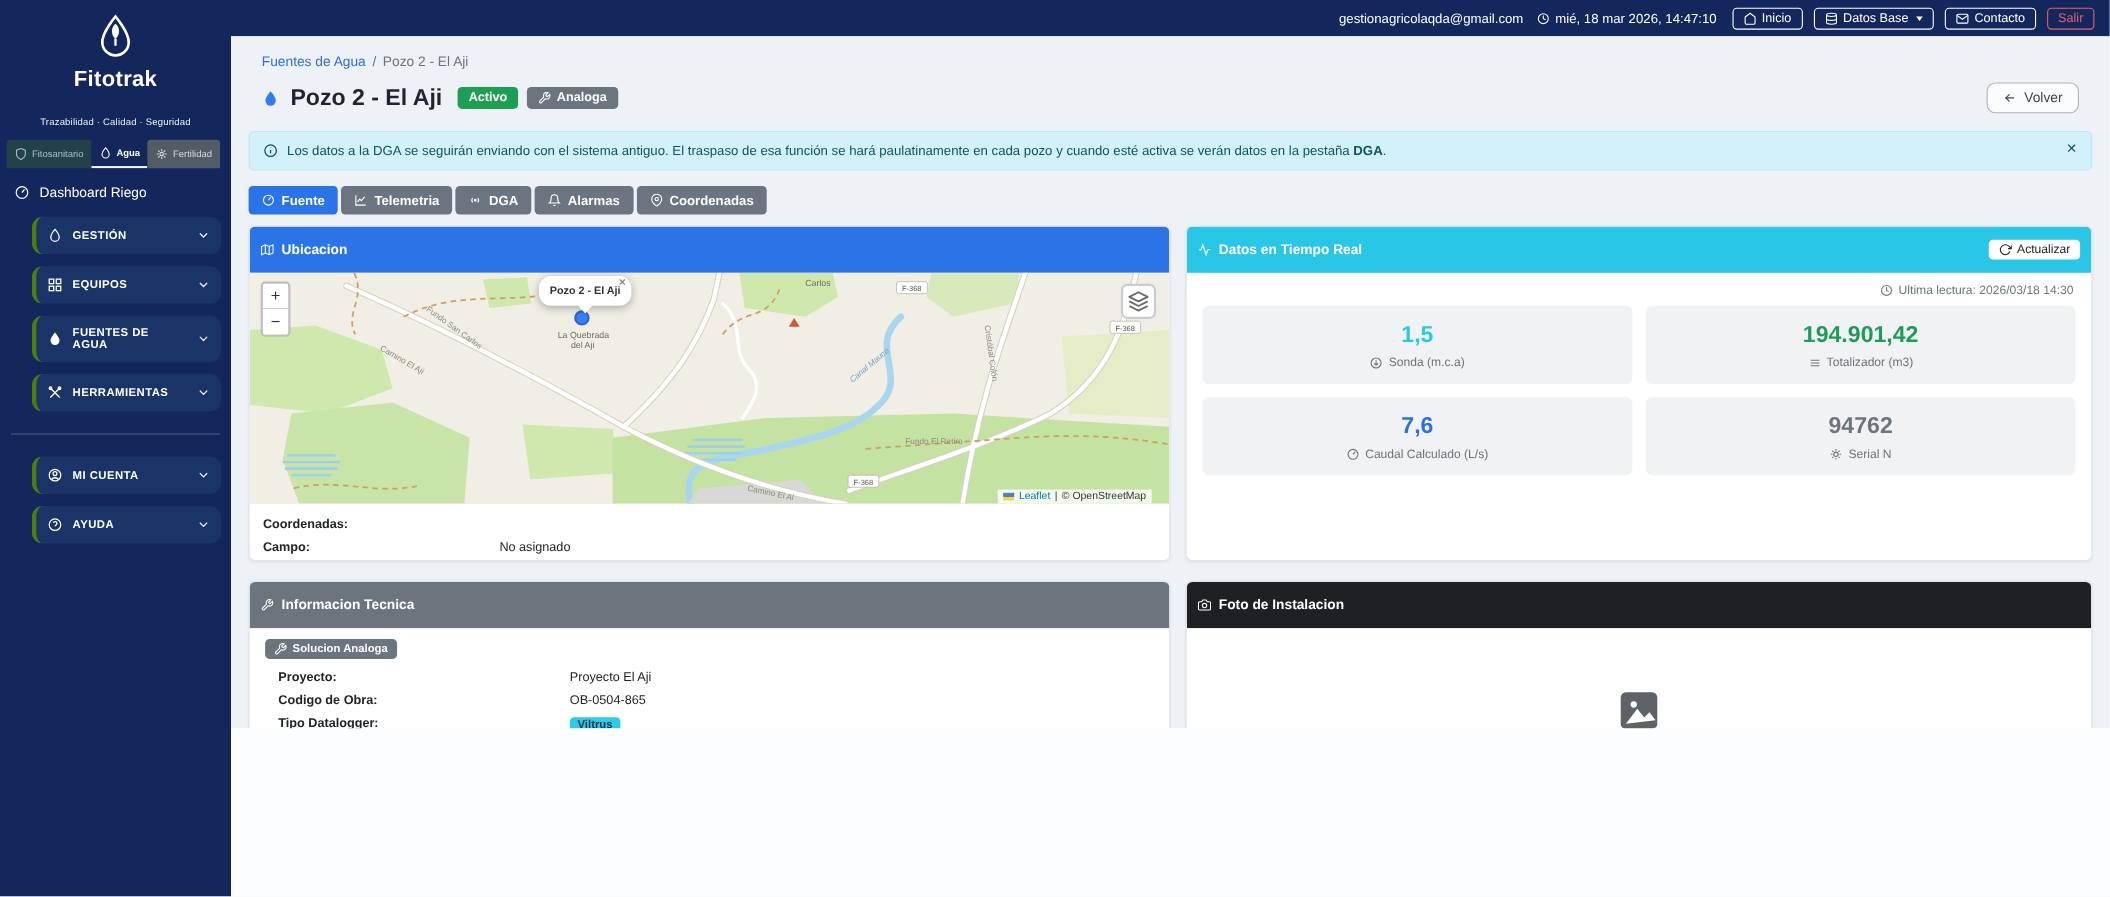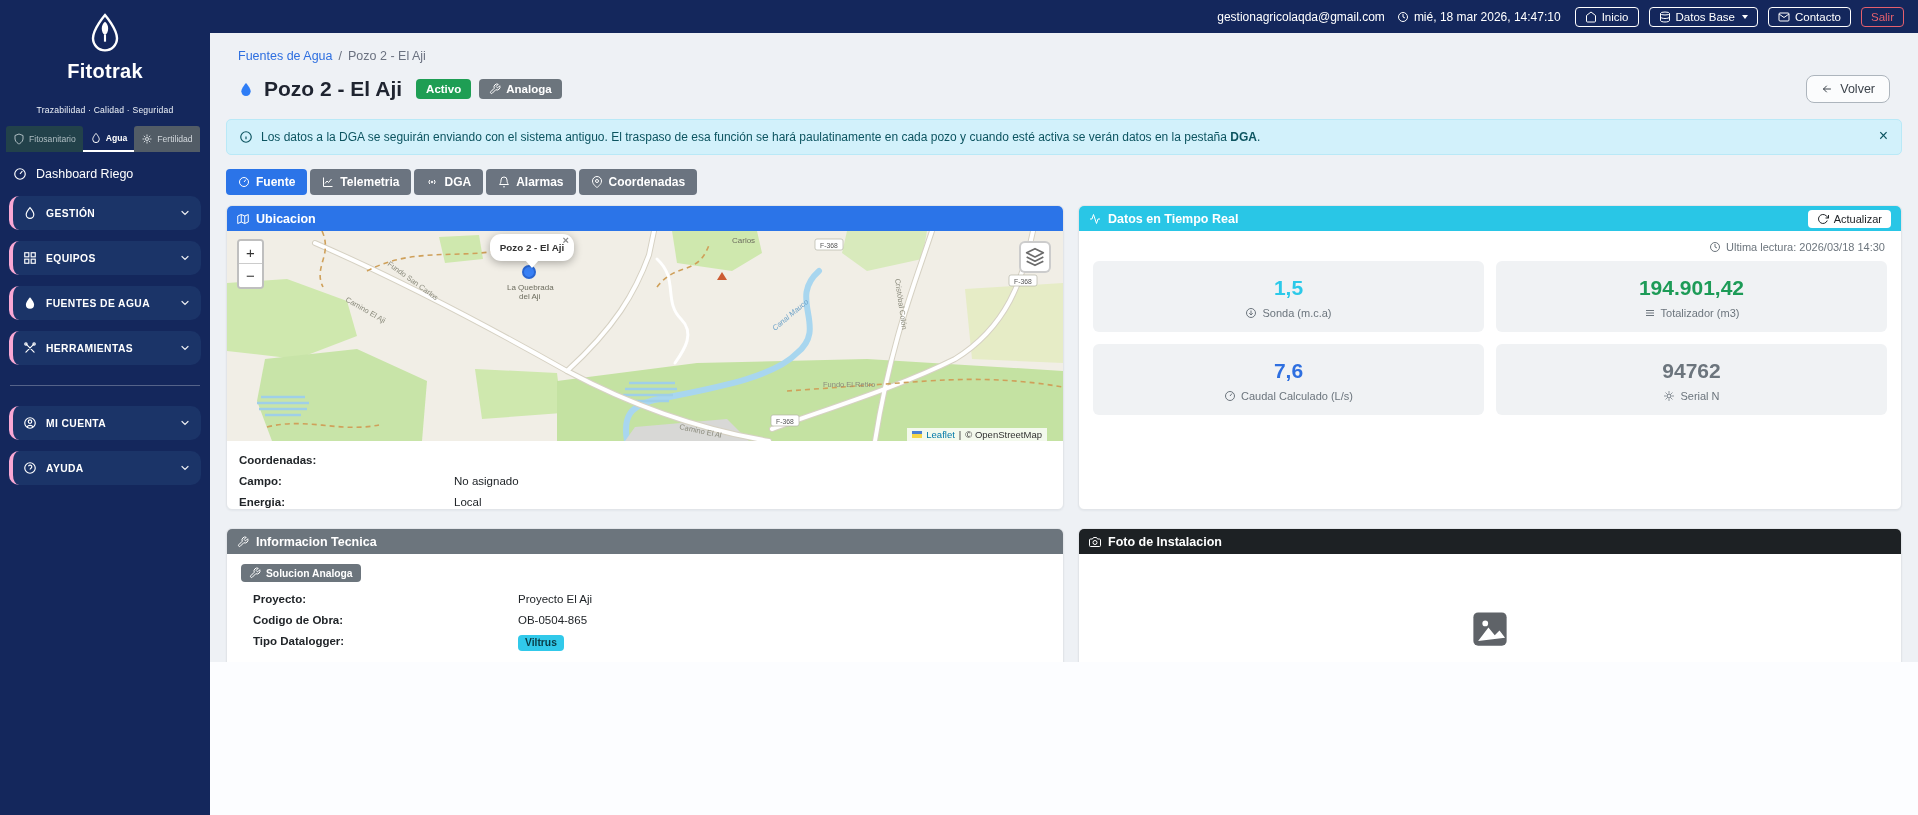--- a/index.html
+++ b/index.html
@@ -13,21 +13,21 @@
   .side-logo { text-align: center; padding-top: 12px; }
   .brand { font-size: 20px; font-weight: 600; margin-top: 2px; letter-spacing: .3px; }
   .tagline { font-size: 8.6px; text-align: center; margin-top: 22px; color: #eef2f8; letter-spacing: .2px; }
   .module-tabs { display: flex; margin-top: 11px; padding-left: 6px; align-items: stretch; }
   .module-tab { display: flex; align-items: center; gap: 4px; font-size: 8.6px; padding: 6px 7px; border-radius: 3px 3px 0 0; color: #aebdc2; }
   .module-tab.fit { background: #22414a; }
   .module-tab.fer { background: #525c66; color: #d3d8dd; }
   .module-tab.active { background: transparent; color: #fff; font-weight: bold; border-bottom: 2px solid #fff; }
   .dash-link { display: flex; align-items: center; gap: 9px; font-size: 12.5px; padding: 15px 13px 13px; }
   .menu { display: flex; flex-direction: column; gap: 11px; padding: 2px 9px 0; }
-  .menu-item { background: #1b3468; border-left: 4px solid #f9a8d4; border-radius: 10px; padding: 10px 10px; display: flex; align-items: center; gap: 9px; font-size: 10.3px; font-weight: bold; letter-spacing: .4px; cursor: pointer; }
+  .menu-item { background: #1b3468; border-left: 4px solid #4d7c0f; border-radius: 10px; padding: 10px 10px; display: flex; align-items: center; gap: 9px; font-size: 10.3px; font-weight: bold; letter-spacing: .4px; cursor: pointer; margin-left: 20px; }
   .menu-item .chev { margin-left: auto; opacity: .9; }
   .side-divider { border-top: 1px solid rgba(255,255,255,.28); margin: 20px 10px 18px; }
   .ic { width: 14px; height: 14px; flex-shrink: 0; }
   .ic12 { width: 12px; height: 12px; flex-shrink: 0; }
 
   
   .main { flex: 1; display: flex; flex-direction: column; background: #fcfdff; min-width: 0; }
   .topbar { height: 33px; background: #14275c; color: #fff; display: flex; align-items: center; justify-content: flex-end; gap: 10px; padding-right: 14px; font-size: 12px; flex-shrink: 0; }
   .topbar .email { margin-right: 2px; }
   .top-date { display: flex; align-items: center; gap: 5px; margin-right: 4px; }
@@ -53,21 +53,21 @@
   .banner { position: relative; margin: 16px 0 14px; background: #d2f1fb; border: 1px solid #b9e9f7; color: #0c5460; border-radius: 5px; padding: 10px 40px 10px 12px; font-size: 12px; display: flex; align-items: center; gap: 8px; }
   .banner b { font-weight: bold; }
   .banner .close-x { position: absolute; right: 13px; top: 8px; font-size: 16px; line-height: 1; color: #0c5460; cursor: pointer; background: none; border: none; }
 
   .tabs { display: flex; gap: 3px; margin: 0 0 10px; }
   .tab { display: flex; align-items: center; gap: 6px; padding: 6px 12px; border-radius: 4px; font-size: 12px; font-weight: 600; color: #fff; background: #6b7480; cursor: pointer; }
 
   .cards-row { display: grid; grid-template-columns: 838px 824px; column-gap: 14px; }
   .cards-row + .cards-row { margin-top: 18px; }
   .card { background: #fff; border: 1px solid #e2e5e9; border-radius: 6px; overflow: hidden; box-shadow: 0 1px 2px rgba(20,30,60,.05); }
-  .card-h { height: 25px; display: flex; align-items: center; gap: 7px; padding: 0 10px; color: #fff; font-size: 12.5px; font-weight: bold; }
+  .card-h { height: 42px; display: flex; align-items: center; gap: 7px; padding: 0 10px; color: #fff; font-size: 12.5px; font-weight: bold; }
   .row1 .card { height: 305px; }
   .row2 .card { height: 201px; }
 
   
   .map-wrap { position: relative; width: 836px; height: 210px; background: #f1eee6; overflow: hidden; }
   .map-svg { position: absolute; inset: 0; }
   .map-label { font-size: 7.5px; fill: #8b8b7d; }
   .map-label-dark { font-size: 8px; fill: #6d6d5f; }
   .map-label-water { font-size: 7.5px; fill: #6aa0c8; font-style: italic; }
   .zoomctl { position: absolute; left: 10px; top: 8px; width: 27px; background: #fff; border: 2px solid rgba(0,0,0,.25); border-radius: 4px; overflow: hidden; z-index: 5; }

